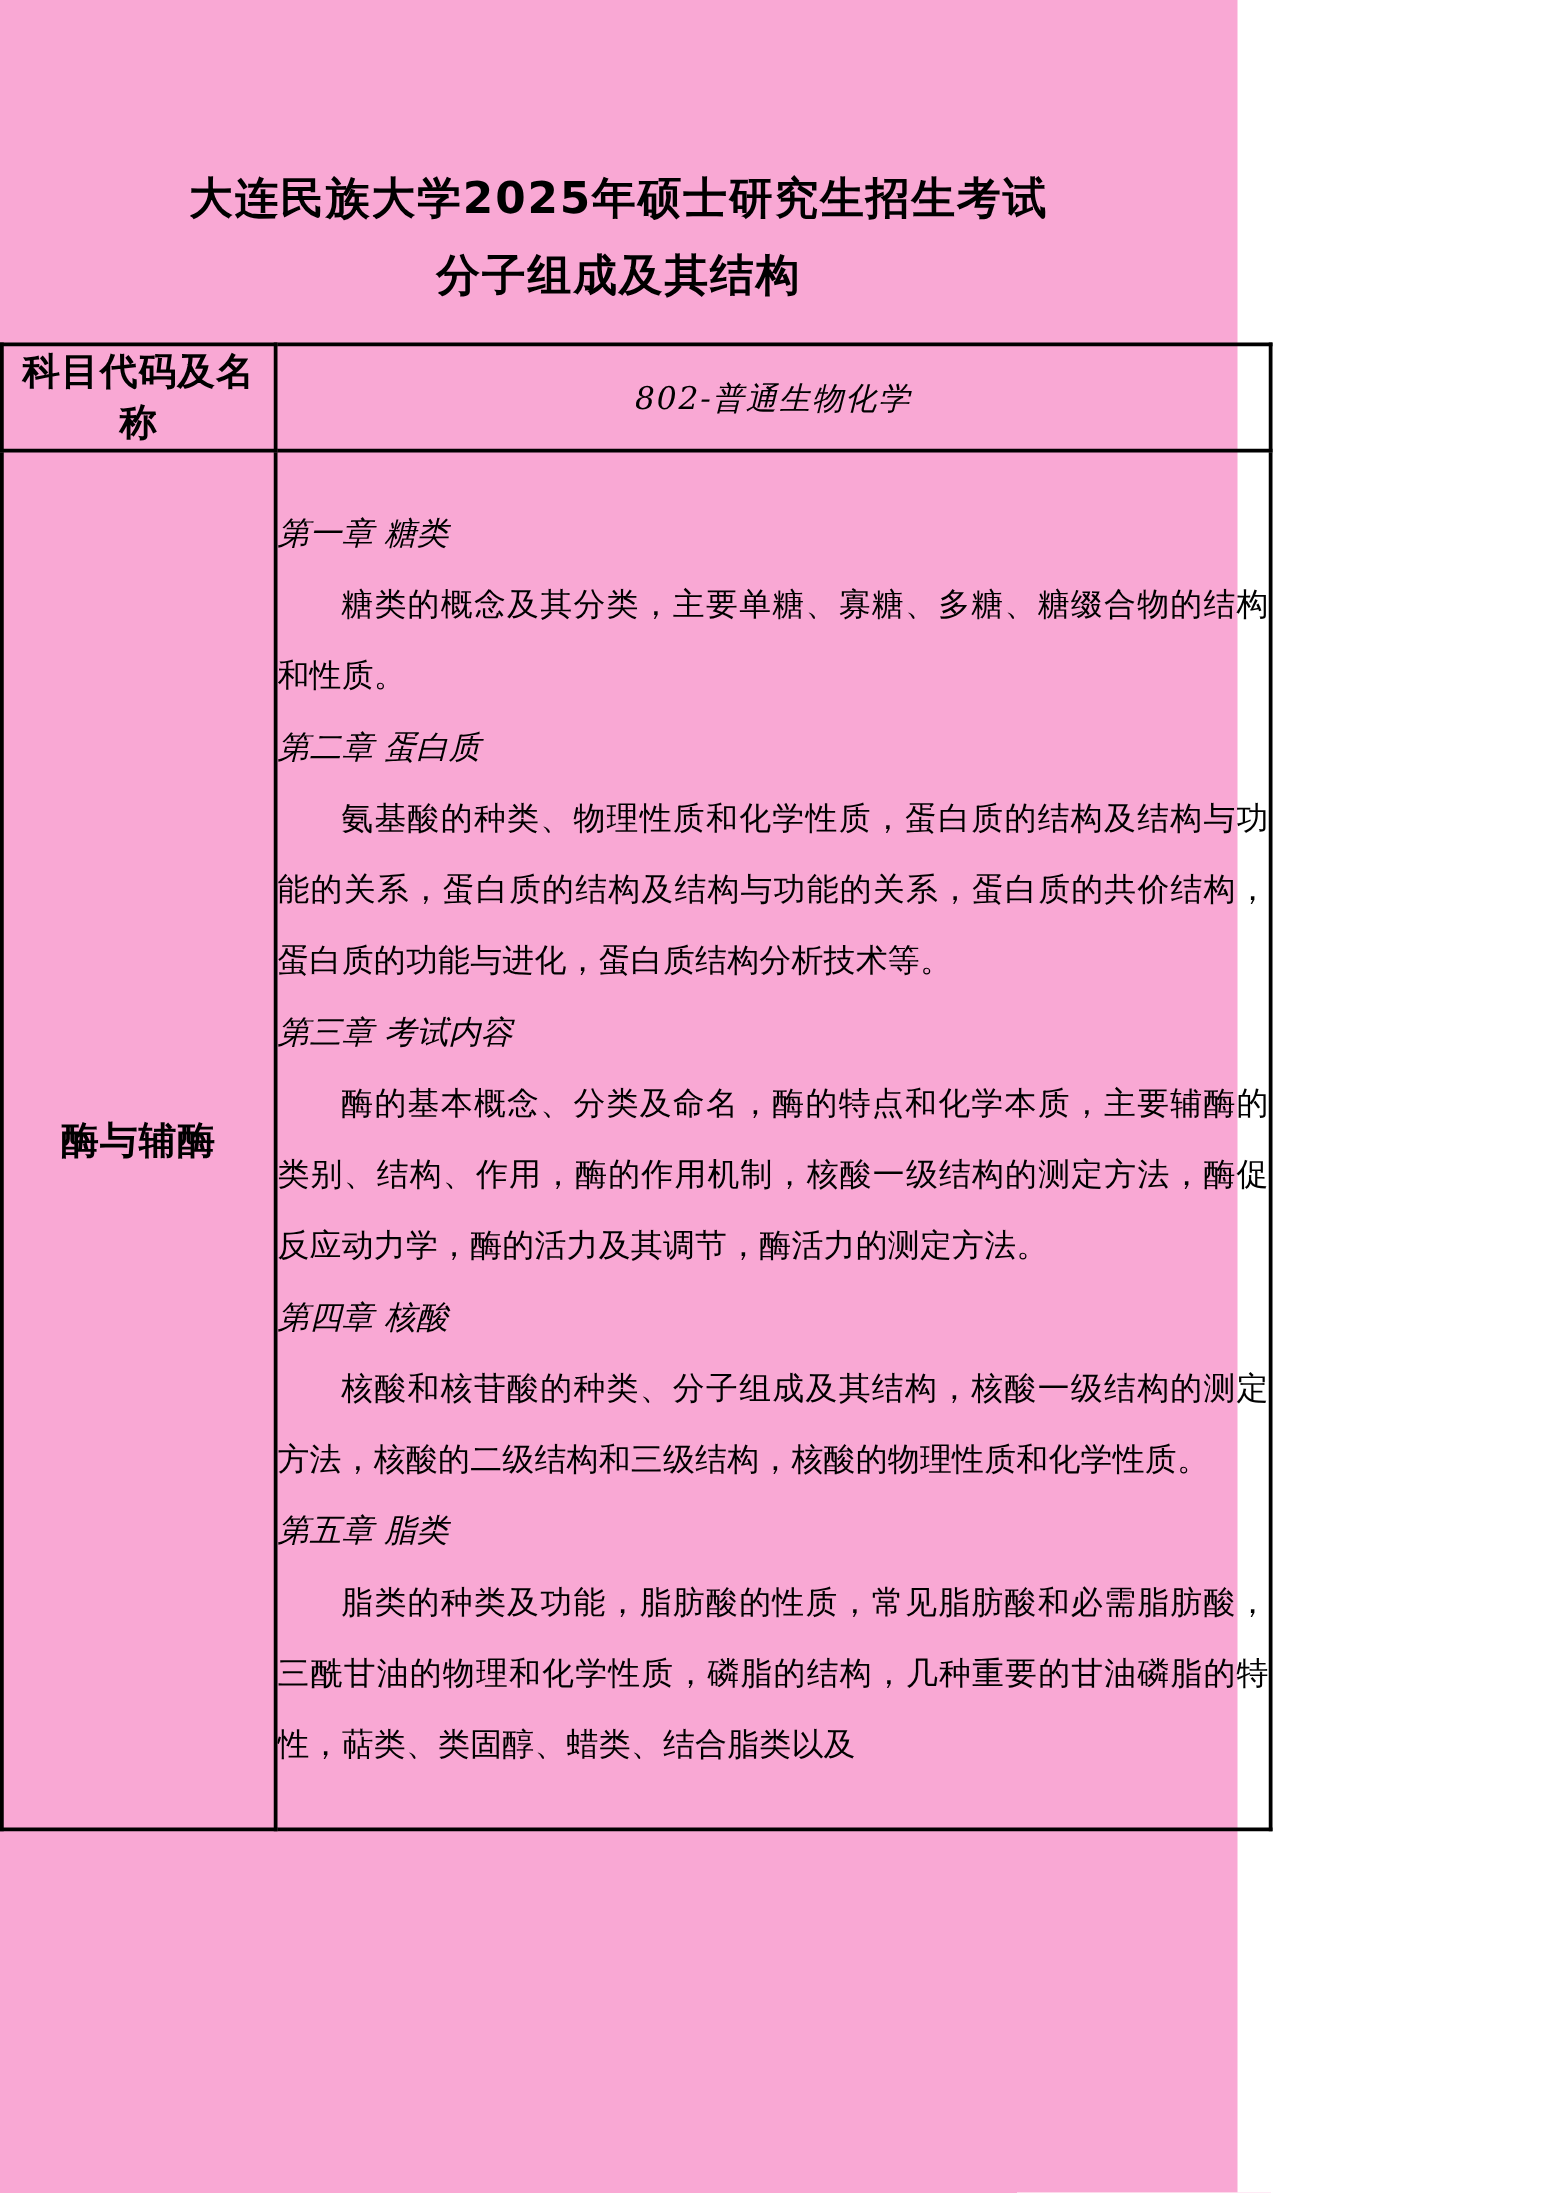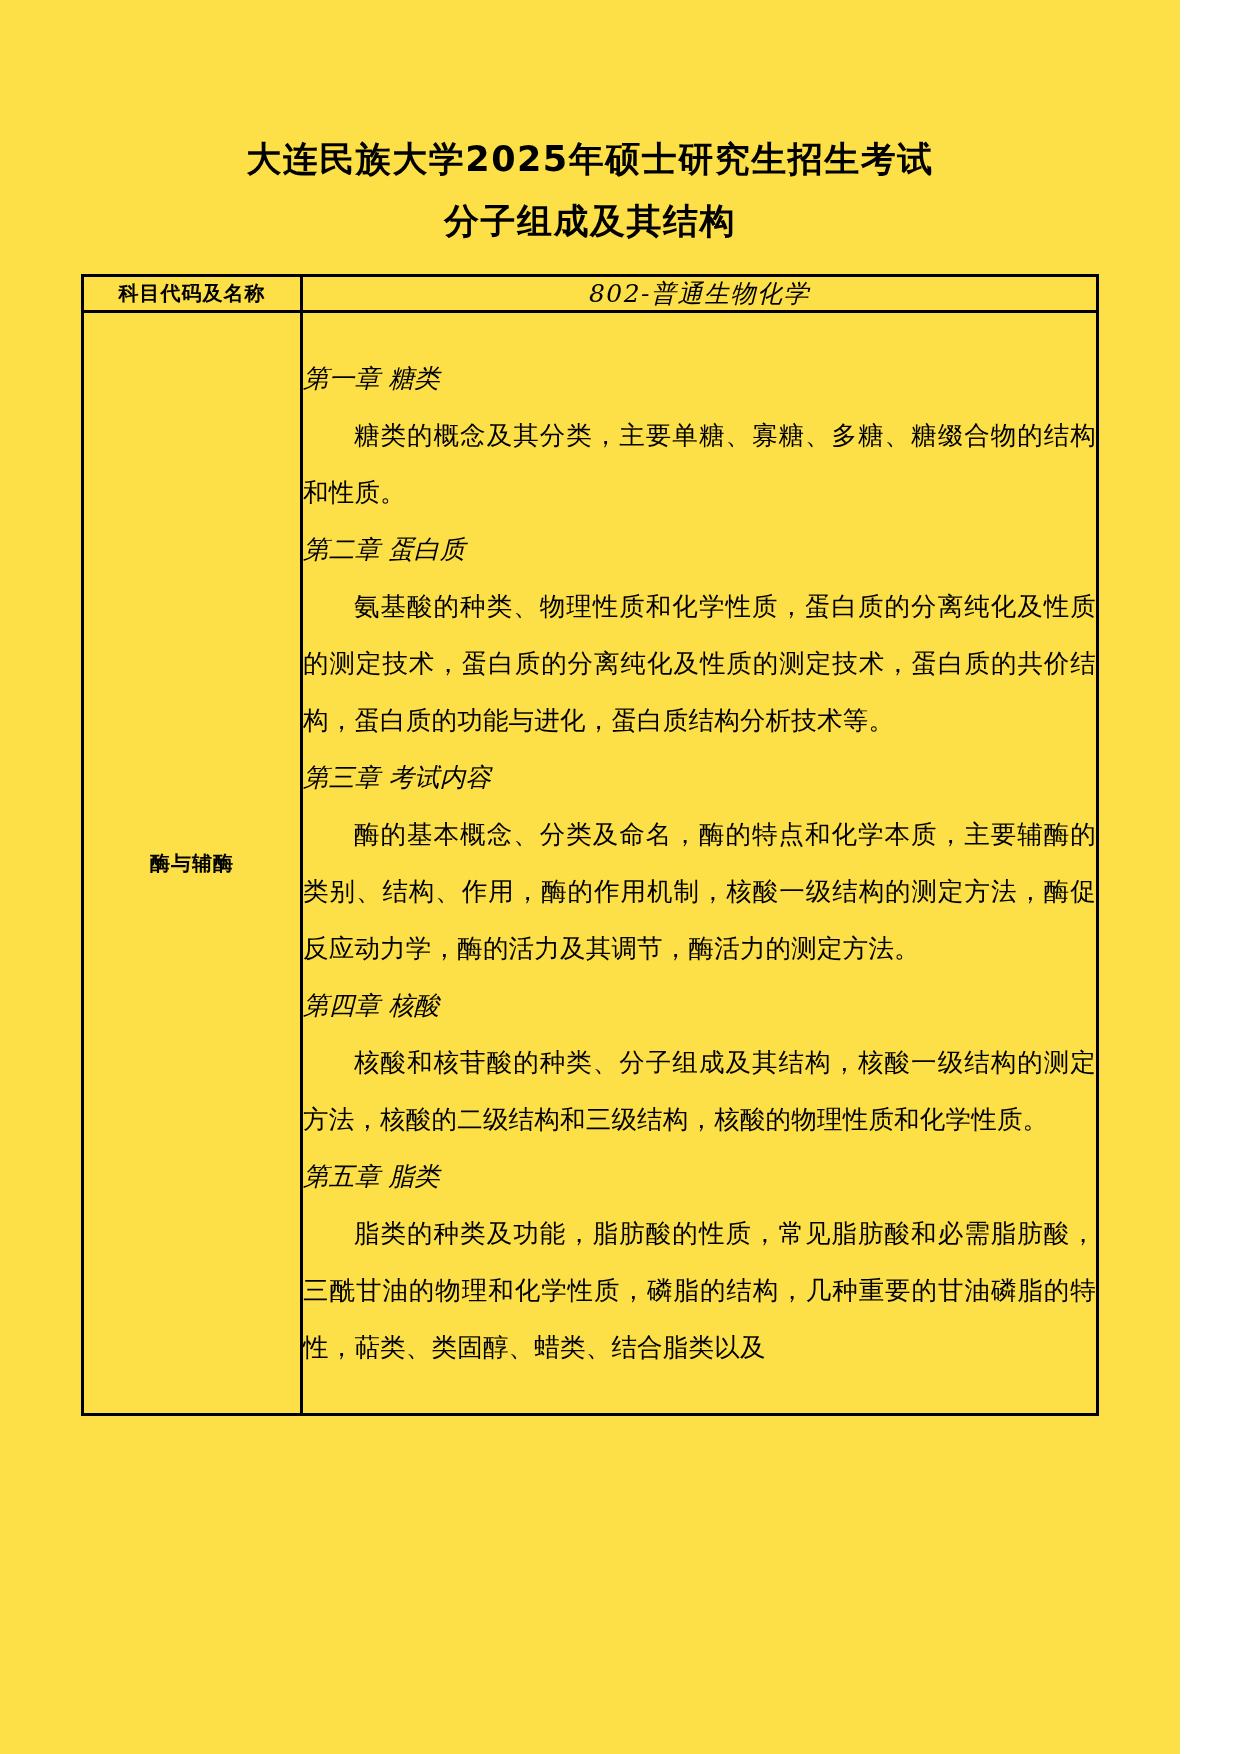--- a/index.html
+++ b/index.html
@@ -9,23 +9,23 @@
   }
   body {
     width: 1240px;
     height: 1754px;
     overflow: hidden;
     font-family: "DejaVu Sans", "Liberation Sans", sans-serif;
     color: #000000;
   }
   .page {
     position: relative;
-    width: 1180px;
+    width: 990px;
     height: 1754px;
-    background: #fde047;
+    background: #f9a8d4;
     box-sizing: border-box;
   }
   .title-block {
     padding-top: 128px;
     text-align: center;
   }
   .doc-title-line {
     font-family: "DejaVu Sans", "Liberation Sans", sans-serif;
     font-weight: bold;
     font-size: 35px;
@@ -46,21 +46,21 @@
   table.outline td {
     border: 3px solid #000;
     vertical-align: middle;
     padding: 0;
   }
   td.label-cell {
     width: 216px;
     text-align: center;
     font-family: "DejaVu Sans", "Liberation Sans", sans-serif;
     font-weight: bold;
-    font-size: 20px;
+    font-size: 30px;
     letter-spacing: 1px;
     padding: 18px 4px;
   }
   td.value-cell {
     text-align: center;
     font-family: "DejaVu Serif", "Liberation Serif", serif;
     font-size: 25px;
     letter-spacing: 1.5px;
     padding: 18px 4px;
     font-style: italic;
@@ -111,21 +111,21 @@
         <td class="label-cell">科目代码及名称</td>
         <td class="value-cell">802-普通生物化学</td>
       </tr>
       <tr>
         <td class="label-cell">酶与辅酶</td>
         <td class="body-cell">
           <div class="content-flow clip-bottom" id="syllabus-flow">
                 <div class="ch-head">第一章  糖类</div>
                 <div class="ch-body">糖类的概念及其分类，主要单糖、寡糖、多糖、糖缀合物的结构和性质。</div>
                 <div class="ch-head">第二章  蛋白质</div>
-                <div class="ch-body">氨基酸的种类、物理性质和化学性质，蛋白质的分离纯化及性质的测定技术，蛋白质的分离纯化及性质的测定技术，蛋白质的共价结构，蛋白质的功能与进化，蛋白质结构分析技术等。</div>
+                <div class="ch-body">氨基酸的种类、物理性质和化学性质，蛋白质的结构及结构与功能的关系，蛋白质的结构及结构与功能的关系，蛋白质的共价结构，蛋白质的功能与进化，蛋白质结构分析技术等。</div>
                 <div class="ch-head">第三章  考试内容</div>
                 <div class="ch-body">酶的基本概念、分类及命名，酶的特点和化学本质，主要辅酶的类别、结构、作用，酶的作用机制，核酸一级结构的测定方法，酶促反应动力学，酶的活力及其调节，酶活力的测定方法。</div>
                 <div class="ch-head">第四章  核酸</div>
                 <div class="ch-body">核酸和核苷酸的种类、分子组成及其结构，核酸一级结构的测定方法，核酸的二级结构和三级结构，核酸的物理性质和化学性质。</div>
                 <div class="ch-head">第五章  脂类</div>
                 <div class="ch-body">脂类的种类及功能，脂肪酸的性质，常见脂肪酸和必需脂肪酸，三酰甘油的物理和化学性质，磷脂的结构，几种重要的甘油磷脂的特性，萜类、类固醇、蜡类、结合脂类以及</div>
               </div>
         </td>
       </tr>
     </tbody>

